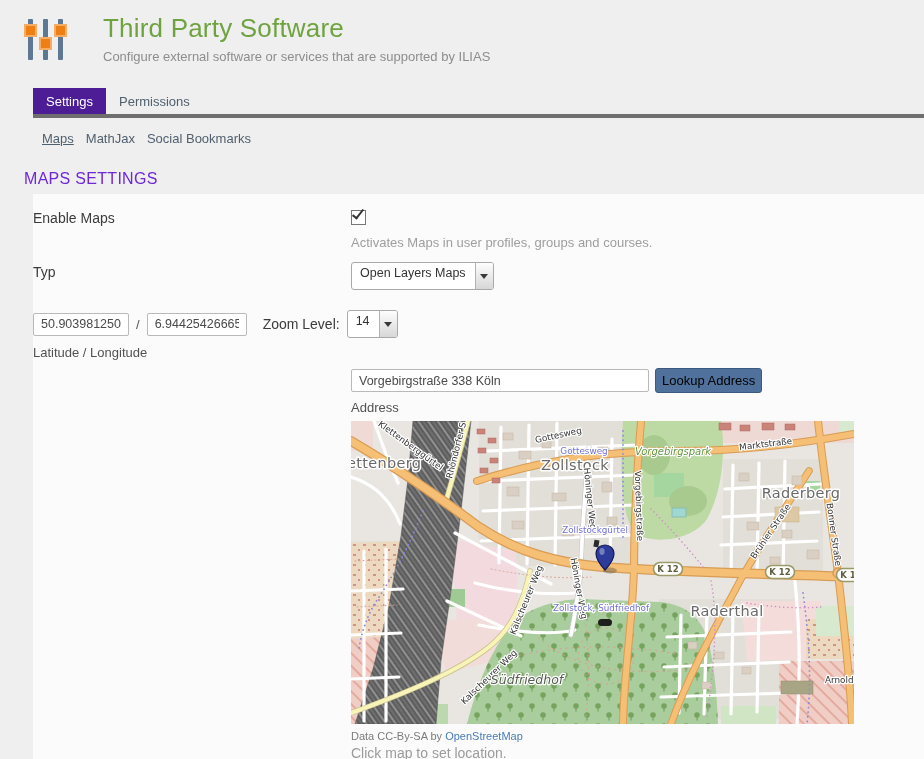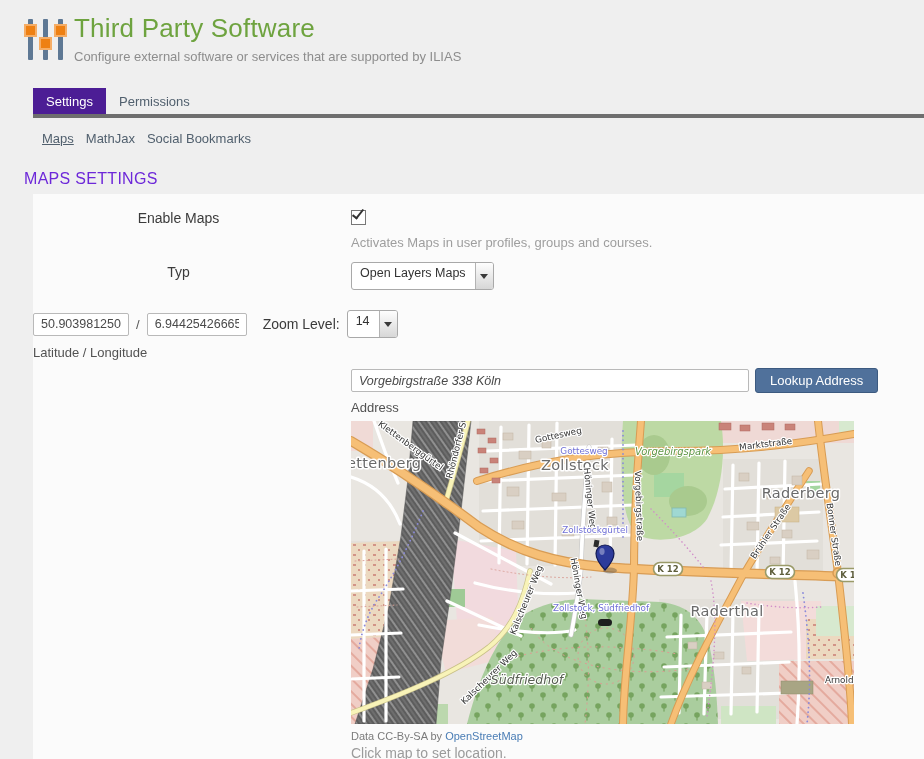--- a/index.html
+++ b/index.html
@@ -1,21 +1,21 @@
 <!DOCTYPE html>
 <html><head>
 <meta charset="utf-8">
 <style>
   html,body{margin:0;padding:0}
   body{width:924px;height:759px;overflow:hidden;background:#efefef;
        font-family:"Liberation Sans",sans-serif;-webkit-font-smoothing:antialiased}
   .page{width:924px;height:759px;overflow:hidden;position:relative}
 
   
-  .hdr{display:flex;gap:5px;padding:14px 0 0 23px}
+  .hdr{display:flex;gap:34px;padding:14px 0 0 23px}
   .logo{width:46px;height:50px;position:relative;flex:0 0 auto;margin-top:1px}
   .logo .bar{position:absolute;top:4px;bottom:5px;width:5px;background:#5e7894;border-radius:1px}
   .logo .b1{left:5px}.logo .b2{left:20px}.logo .b3{left:35px}
   .logo .knob{position:absolute;width:9px;height:9px;background:#ee8013;border:2px solid #f5ad66}
   .logo .k1{left:1px;top:9px}.logo .k2{left:16px;top:22px}.logo .k3{left:31px;top:9px}
   .title{margin:0;font-size:26px;font-weight:400;color:#6ea33f;letter-spacing:.2px;line-height:1.15}
   .subtitle{font-size:13px;color:#8d8d8d;margin-top:5px}
 
   
   .tabbar{margin:23px 0 0 33px;border-bottom:4px solid #6e6e6e;display:flex}
@@ -24,21 +24,21 @@
   .subtabs{padding:13px 0 0 42px;display:flex;gap:12px;font-size:13px;color:#51606e}
   .subtab{cursor:pointer;text-decoration:none;color:#51606e}
   .subtab.active{text-decoration:underline}
 
   .section-title{margin:24px 0 0 24px;font-size:16px;font-weight:400;color:#6d28d9;letter-spacing:.3px}
 
   
   .panel{margin:6px 0 0 33px;width:891px;box-sizing:border-box;background:#fbfbfb;padding:14px 0 20px 0}
   .row{display:flex;align-items:flex-start}
   .r1{margin-bottom:12px}.r2{margin-bottom:20px}.r3{margin-bottom:8px}
-  .lab{width:318px;box-sizing:border-box;padding:2px 27px 0 0;text-align:center;
+  .lab{width:318px;box-sizing:border-box;padding:2px 27px 0 0;text-align:left;
        font-size:14px;color:#3b3b3b;flex:0 0 auto}
   .ctrl{font-size:13px;color:#444}
   .inline{display:flex;align-items:center}
   .help{font-size:13px;color:#9e9e9e;margin-top:7px}
   .help.dark{color:#525252}
 
   
   .cb{display:inline-block;width:13px;height:13px;border:1px solid #777;background:#fff;
       position:relative;cursor:pointer;margin-top:2px}
   .cb.checked::after{content:"";position:absolute;left:3px;top:-4px;width:4px;height:10px;
@@ -47,21 +47,21 @@
        padding:0 7px;font-size:12.5px;color:#4a4a4a;font-family:"Liberation Sans",sans-serif}
   .sel{display:inline-flex;align-items:stretch;height:28px;box-sizing:border-box;border:1px solid #a9a9a9;
        border-radius:3px;background:#fff;cursor:pointer;overflow:hidden}
   .sel .val{padding:3px 9px 0 8px;font-size:12.5px;color:#333;white-space:nowrap}
   .sel .arrow{width:17px;border-left:1px solid #b3b3b3;background:linear-gradient(#fefefe,#d7d7d7);
        display:flex;align-items:center;justify-content:center}
   .sel .arrow::after{content:"";border:4px solid transparent;border-top:5px solid #3a3a3a;margin-top:4px}
   .slash{padding:0 7px;color:#555}
   .zl{margin-left:16px;margin-right:7px;font-size:14px;color:#3b3b3b}
   .btn{margin-left:6px;height:25px;box-sizing:border-box;background:#50719b;border:1px solid #3c5a80;
-       border-radius:3px;color:#ffffff;font-size:13px;padding:0 14px;cursor:pointer;
+       border-radius:3px;color:#000000;font-size:13px;padding:0 6px;cursor:pointer;
        font-family:"Liberation Sans",sans-serif}
 
   
   .map-wrap{width:503px;height:303px;overflow:hidden;margin-top:6px;cursor:pointer;background:#e9e6e1}
   .map-wrap svg{display:block}
   svg text{font-family:"DejaVu Sans",sans-serif}
   .ml{paint-order:stroke;stroke:#fff;stroke-width:2.4px;stroke-linejoin:round;fill:#333;font-size:8.8px}
   .ml.place{font-size:14.5px;fill:#6a6a6a;stroke-width:3px;letter-spacing:.3px}
   .ml.blue{fill:#7070d6}
   .ml.park{font-style:italic;fill:#5e9544;font-size:10px}
@@ -138,21 +138,21 @@
           </div>
         </div>
         <div class="help dark">Latitude / Longitude</div>
       </div>
     </div>
 
     <div class="row">
       <label class="lab"></label>
       <div class="ctrl">
         <div class="inline">
-          <input class="txt" style="width: 398px; font-style: italic;" type="text" value="Vorgebirgstraße 338 Köln">
+          <input class="txt" style="width: 298px;" type="text" value="Vorgebirgstraße 338 Köln">
           <button class="btn">Lookup Address</button>
         </div>
         <div class="help dark">Address</div>
 
         <div class="map-wrap">
           <svg width="503" height="303" viewBox="0 0 503 303">
             <defs>
               <pattern id="rail" width="8" height="8" patternUnits="userSpaceOnUse" patternTransform="rotate(55)">
                 <rect width="8" height="8" fill="#5d5d5d"></rect>
                 <line x1="0" y1="1" x2="8" y2="1" stroke="#9d9d9d" stroke-width="1.6"></line>

